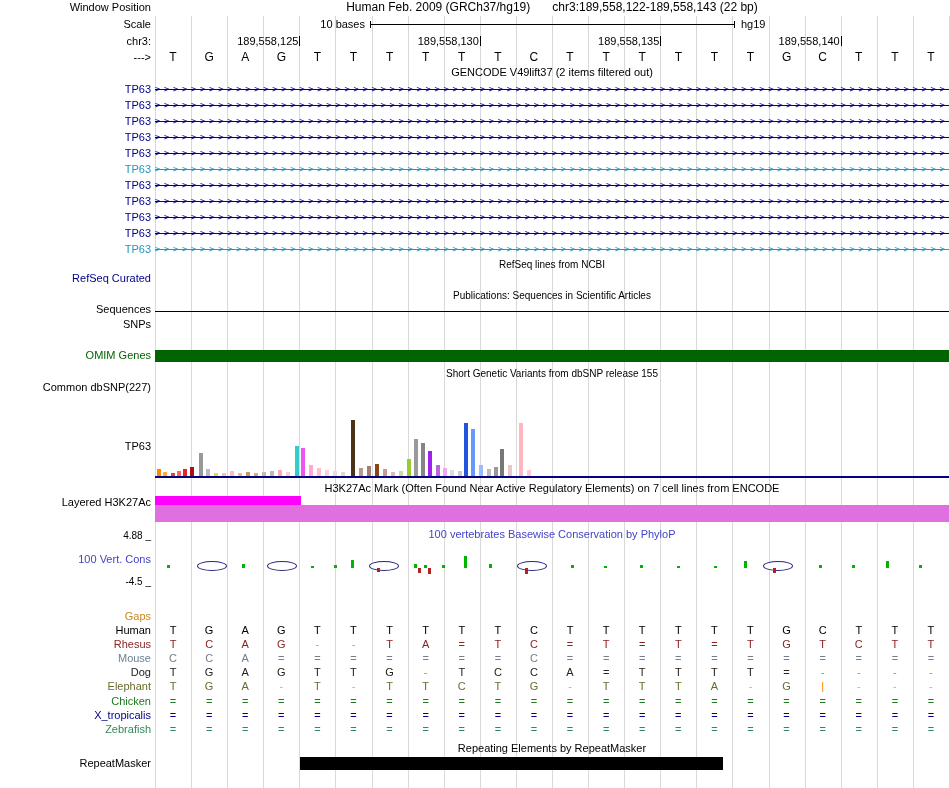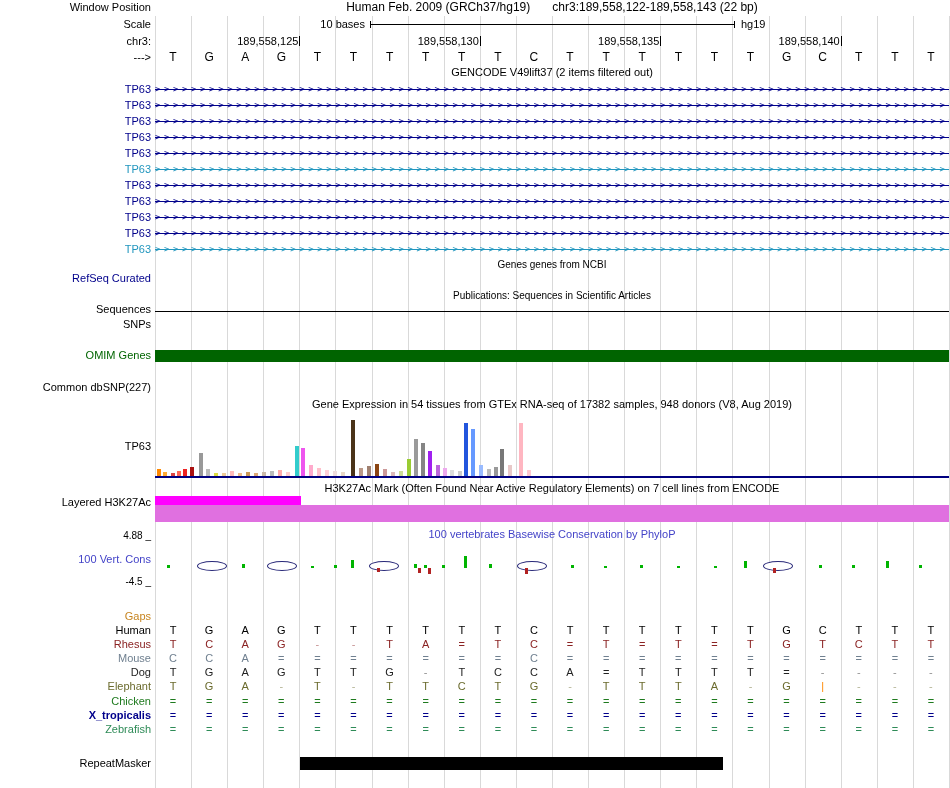--- a/index.html
+++ b/index.html
@@ -110,21 +110,21 @@
       <div class="lbl" style="top: 195px; color: rgb(0, 0, 139);">TP63</div>
       <div class="lbl" style="top: 211px; color: rgb(0, 0, 139);">TP63</div>
       <div class="lbl" style="top: 227px; color: rgb(0, 0, 139);">TP63</div>
       <div class="lbl" style="top: 243px; color: rgb(33, 150, 190);">TP63</div>
       <div class="lbl" style="top: 624px; color: rgb(0, 0, 0);">Human</div>
       <div class="lbl" style="top: 638px; color: rgb(139, 35, 35);">Rhesus</div>
       <div class="lbl" style="top: 652px; color: rgb(112, 128, 144);">Mouse</div>
       <div class="lbl" style="top: 666px; color: rgb(34, 34, 34);">Dog</div>
       <div class="lbl" style="top: 680px; color: rgb(107, 107, 46);">Elephant</div>
       <div class="lbl" style="top: 695px; color: rgb(30, 122, 30);">Chicken</div>
-      <div class="lbl" style="top: 709px; color: rgb(0, 0, 139); font-weight: bold;">X_tropicalis</div>
+      <div class="lbl" style="top: 709px; color: rgb(0, 0, 139);">X_tropicalis</div>
       <div class="lbl" style="top: 723px; color: rgb(46, 139, 87);">Zebrafish</div>
     </div>
   <div id="gencode-rows">
       <div class="generow" style="top: 82px;">
         <div class="geneline" style="background: rgb(0, 0, 139);"></div>
         <div class="genearrows" style="color: rgb(0, 0, 139);">&gt;&gt;&gt;&gt;&gt;&gt;&gt;&gt;&gt;&gt;&gt;&gt;&gt;&gt;&gt;&gt;&gt;&gt;&gt;&gt;&gt;&gt;&gt;&gt;&gt;&gt;&gt;&gt;&gt;&gt;&gt;&gt;&gt;&gt;&gt;&gt;&gt;&gt;&gt;&gt;&gt;&gt;&gt;&gt;&gt;&gt;&gt;&gt;&gt;&gt;&gt;&gt;&gt;&gt;&gt;&gt;&gt;&gt;&gt;&gt;&gt;&gt;&gt;&gt;&gt;&gt;&gt;&gt;&gt;&gt;&gt;&gt;&gt;&gt;&gt;&gt;&gt;&gt;&gt;&gt;&gt;&gt;&gt;&gt;&gt;&gt;&gt;&gt;&gt;&gt;&gt;&gt;&gt;&gt;&gt;</div>
       </div>
       <div class="generow" style="top: 98px;">
         <div class="geneline" style="background: rgb(0, 0, 139);"></div>
         <div class="genearrows" style="color: rgb(0, 0, 139);">&gt;&gt;&gt;&gt;&gt;&gt;&gt;&gt;&gt;&gt;&gt;&gt;&gt;&gt;&gt;&gt;&gt;&gt;&gt;&gt;&gt;&gt;&gt;&gt;&gt;&gt;&gt;&gt;&gt;&gt;&gt;&gt;&gt;&gt;&gt;&gt;&gt;&gt;&gt;&gt;&gt;&gt;&gt;&gt;&gt;&gt;&gt;&gt;&gt;&gt;&gt;&gt;&gt;&gt;&gt;&gt;&gt;&gt;&gt;&gt;&gt;&gt;&gt;&gt;&gt;&gt;&gt;&gt;&gt;&gt;&gt;&gt;&gt;&gt;&gt;&gt;&gt;&gt;&gt;&gt;&gt;&gt;&gt;&gt;&gt;&gt;&gt;&gt;&gt;&gt;&gt;&gt;&gt;&gt;&gt;</div>
@@ -438,25 +438,26 @@
   <div id="scale-bar">
     <div class="stick" style="left:0"></div>
     <div class="stick" style="right:0"></div>
   </div>
   <div id="assembly">hg19</div>
 
   <div class="lbl" style="top:35px">chr3:</div>
   <div class="lbl" style="top:51px">---&gt;</div>
 
   <div class="chead" style="top:66px">GENCODE V49lift37 (2 items filtered out)</div>
-  <div class="chead sm2" style="top:258px">Genes genes from NCBI</div>
+  <div class="chead sm2" style="top:258px">RefSeq lines from NCBI</div>
   <div class="chead sm2" style="top:289px">Publications: Sequences in Scientific Articles</div>
-  <div class="chead" style="top:398px">Gene Expression in 54 tissues from GTEx RNA-seq of 17382 samples, 948 donors (V8, Aug 2019)</div>
+  <div class="chead sm2" style="top:367px">Short Genetic Variants from dbSNP release 155</div>
   <div class="chead" style="top:482px">H3K27Ac Mark (Often Found Near Active Regulatory Elements) on 7 cell lines from ENCODE</div>
   <div class="chead" style="top:528px;color:#4343c8">100 vertebrates Basewise Conservation by PhyloP</div>
+  <div class="chead" style="top:742px">Repeating Elements by RepeatMasker</div>
 
   <div class="lbl" style="top:272px;color:#00008b">RefSeq Curated</div>
   <div class="lbl" style="top:303px">Sequences</div>
   <div class="lbl" style="top:318px">SNPs</div>
   <div class="lbl" style="top:349px;color:#006400">OMIM Genes</div>
   <div class="lbl" style="top:381px">Common dbSNP(227)</div>
   <div class="lbl" style="top:440px">TP63</div>
   <div class="lbl" style="top:496px">Layered H3K27Ac</div>
   <div class="lbl sm" style="top:529px">4.88 _</div>
   <div class="lbl" style="top:553px;color:#4343c8">100 Vert. Cons</div>

